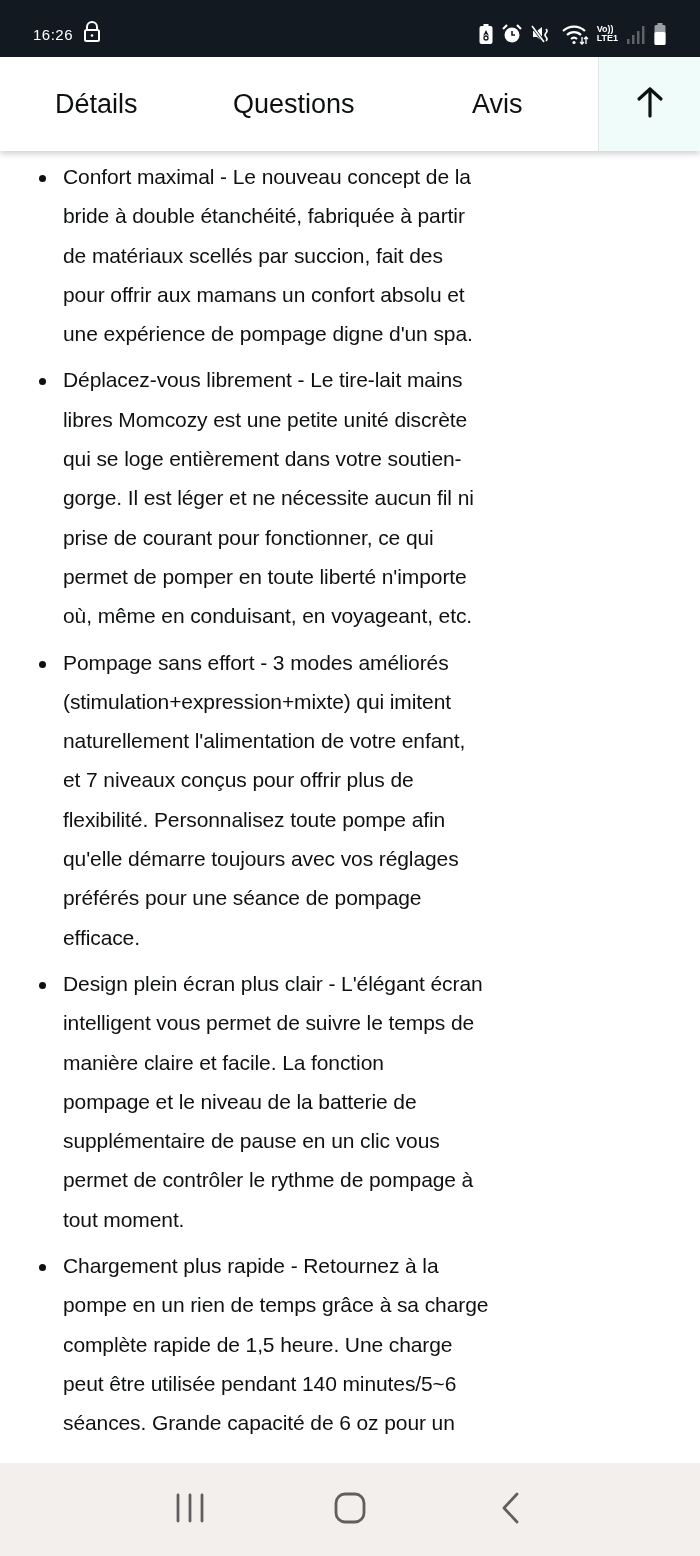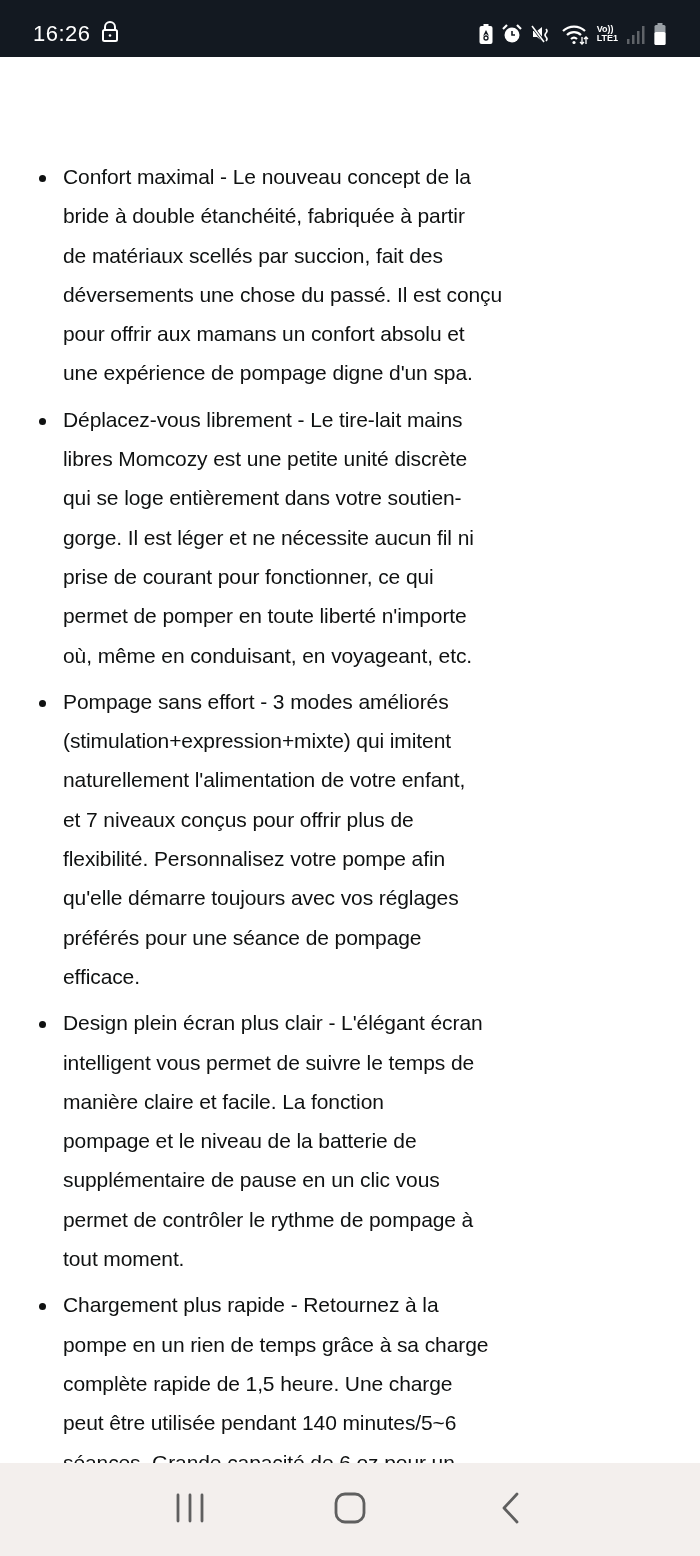--- a/index.html
+++ b/index.html
@@ -16,21 +16,21 @@
     
     .status-bar {
       position: absolute; top: 0; left: 0; width: 700px; height: 57px;
       background: #131921;
       color: #ffffff;
       display: flex; align-items: flex-end; justify-content: space-between;
       padding: 0 34px 6px 33px;
       z-index: 5;
     }
     .status-left { display: flex; align-items: center; gap: 10px; height: 34px; }
-    .status-time { font-size: 22px; font-family: "Liberation Sans", sans-serif; letter-spacing: 0.5px; }
+    .status-time { font-size: 15px; font-family: "Liberation Sans", sans-serif; letter-spacing: 0.5px; }
     .status-right { display: flex; align-items: center; gap: 8px; height: 34px; justify-content: flex-end; }
     .status-right svg { display: block; }
     .lte-label { font-size: 9px; line-height: 9px; font-weight: bold; text-align: left; font-family: "Liberation Sans", sans-serif; }
 
     
     .tab-bar {
       position: absolute; top: 57px; left: 0; width: 700px; height: 94px;
       background: #ffffff;
       display: flex; align-items: stretch;
       box-shadow: 0 3px 6px rgba(0,0,0,0.18);
@@ -158,46 +158,58 @@
       <span>
         <svg width="12" height="22" viewBox="0 0 12 22">
           <rect x="3.5" y="0" width="5" height="2" fill="#9aa0a6"></rect>
           <rect x="0.5" y="2" width="11" height="20" rx="1.5" fill="#9aa0a6"></rect>
           <rect x="0.5" y="9" width="11" height="13" rx="1.5" fill="#ffffff"></rect>
         </svg>
       </span>
     </div>
   </div>
 
+  <div class="tab-bar">
+    <span class="tab tab-details">Détails</span>
+    <span class="tab tab-questions">Questions</span>
+    <span class="tab tab-reviews">Avis</span>
+    <div class="scroll-top">
+      <span>
+        <svg width="28" height="32" viewBox="0 0 28 32" fill="none" stroke="#0f1111" stroke-width="3.2" stroke-linecap="round" stroke-linejoin="round">
+          <path d="M14 30 V3"></path>
+          <path d="M3 13 L14 3 L25 13"></path>
+        </svg>
+      </span>
+    </div>
+  </div>
 
   <div class="content">
     <ul class="bullets">
       <li class="bullet">
         <span class="line">Confort maximal - Le nouveau concept de la</span>
         <span class="line">bride à double étanchéité, fabriquée à partir</span>
         <span class="line">de matériaux scellés par succion, fait des</span>
-        <span class="line">déversements une chose du passé. Il est conçu</span>
         <span class="line">pour offrir aux mamans un confort absolu et</span>
         <span class="line">une expérience de pompage digne d'un spa.</span>
       </li>
       <li class="bullet">
         <span class="line">Déplacez-vous librement - Le tire-lait mains</span>
         <span class="line">libres Momcozy est une petite unité discrète</span>
         <span class="line">qui se loge entièrement dans votre soutien-</span>
         <span class="line">gorge. Il est léger et ne nécessite aucun fil ni</span>
         <span class="line">prise de courant pour fonctionner, ce qui</span>
         <span class="line">permet de pomper en toute liberté n'importe</span>
         <span class="line">où, même en conduisant, en voyageant, etc.</span>
       </li>
       <li class="bullet">
         <span class="line">Pompage sans effort - 3 modes améliorés</span>
         <span class="line">(stimulation+expression+mixte) qui imitent</span>
         <span class="line">naturellement l'alimentation de votre enfant,</span>
         <span class="line">et 7 niveaux conçus pour offrir plus de</span>
-        <span class="line">flexibilité. Personnalisez votre pompe afin</span>
+        <span class="line">flexibilité. Personnalisez toute pompe afin</span>
         <span class="line">qu'elle démarre toujours avec vos réglages</span>
         <span class="line">préférés pour une séance de pompage</span>
         <span class="line">efficace.</span>
       </li>
       <li class="bullet">
         <span class="line">Design plein écran plus clair - L'élégant écran</span>
         <span class="line">intelligent vous permet de suivre le temps de</span>
         <span class="line">manière claire et facile. La fonction</span>
         <span class="line">pompage et le niveau de la batterie de</span>
         <span class="line">supplémentaire de pause en un clic vous</span>

